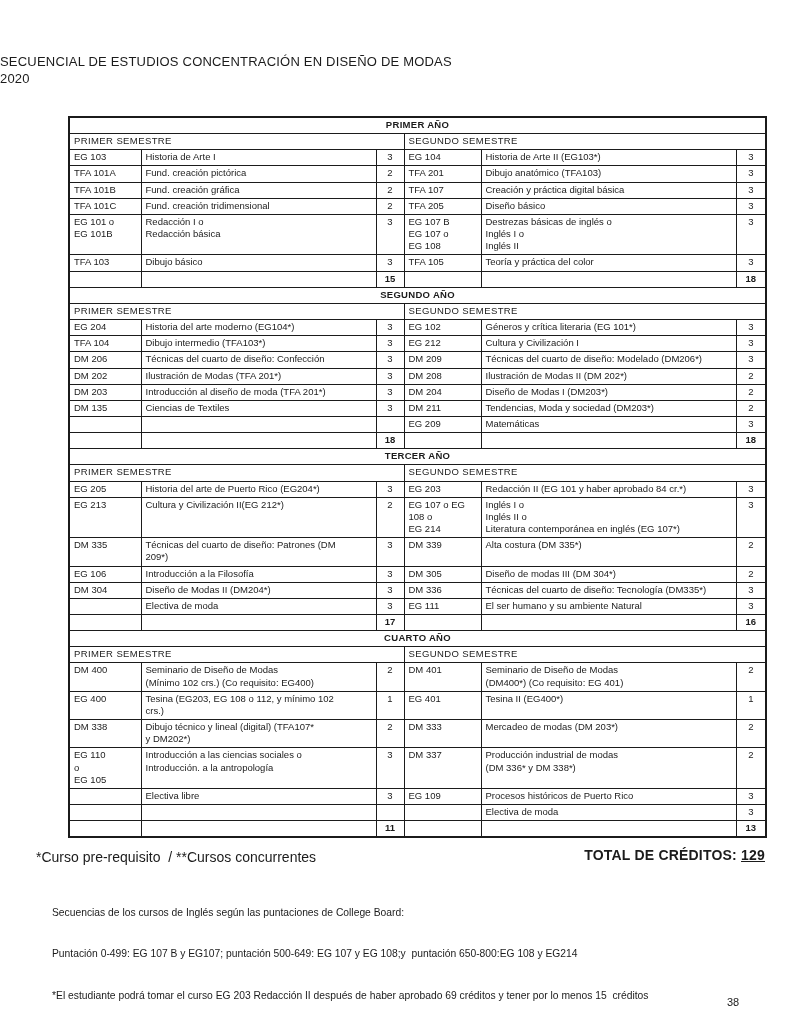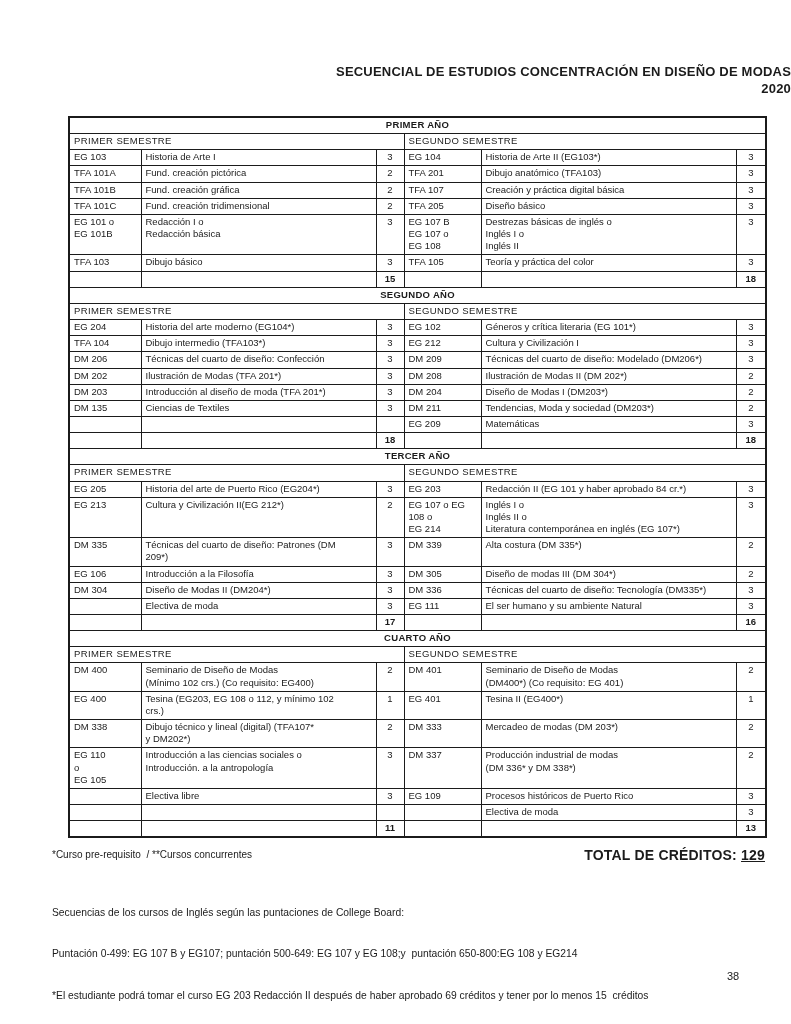--- a/index.html
+++ b/index.html
@@ -6,22 +6,22 @@
   .page{
     position:relative;
     width:791px;height:1024px;
     background:#ffffff;
     font-family:"Liberation Sans", sans-serif;
     color:#1b1b1b;
     overflow:hidden;
     margin:0 auto;
   }
   .doc-title{
-    position:absolute;top:64px;left:0;width:100%;
-    text-align:right;font-weight:bold;font-size:13px;letter-spacing:.2px;
+    position:absolute;top:54px;left:0;width:100%;
+    text-align:left;font-weight:normal;font-size:13px;letter-spacing:.2px;
   }
   .doc-title .line2{margin-top:2px;}
   .table-wrap{position:absolute;top:116px;left:68px;width:697px;}
   table.curriculum{
     border-collapse:collapse;table-layout:fixed;width:697px;
     border:2px solid #1b1b1b;
   }
   table.curriculum td{
     border:1px solid #1b1b1b;
     font-size:9.5px;line-height:1.28;
@@ -35,34 +35,34 @@
     letter-spacing:.3px;padding:1px 0 2px 0;
     border-top:2px solid #1b1b1b;border-bottom:2px solid #1b1b1b;margin-left:23px;
   }
   td.sem-hdr{
     text-align:left;font-size:10.5px;letter-spacing:.4px;padding:2px 0 3px 0;margin-top:20px;
   }
   td.cr{text-align:center;padding-left:1px;padding-right:1px;}
   td.total-cr{font-weight:bold;}
   tr.total-row td{height:12px;}
   .footnote{
-    position:absolute;top:849px;left:52px;
-    font-size:10px;white-space:pre-wrap;
+    position:absolute;top:849px;left:36px;
+    font-size:14px;white-space:pre-wrap;
   }
   .total-credits{
     position:absolute;top:847px;right:26px;
     font-size:14px;font-weight:bold;letter-spacing:.2px;
   }
   .total-credits .u{text-decoration:underline;}
   .notes{
     position:absolute;top:878px;left:52px;width:706px;
     font-size:10.3px;line-height:1.35;white-space:pre-wrap;
   }
   .page-number{
-    position:absolute;top:970px;left:727px;font-size:11px;
+    position:absolute;top:996px;left:727px;font-size:11px;
   }
 </style>
 </head>
 <body>
 
 <main class="page">
 
   <header class="doc-title">
     <div class="line1">SECUENCIAL DE ESTUDIOS CONCENTRACIÓN EN DISEÑO DE MODAS</div>
     <div class="line2">2020</div>

